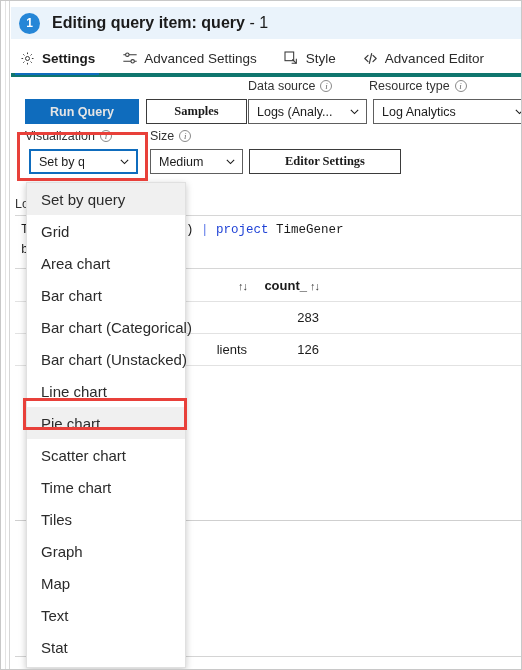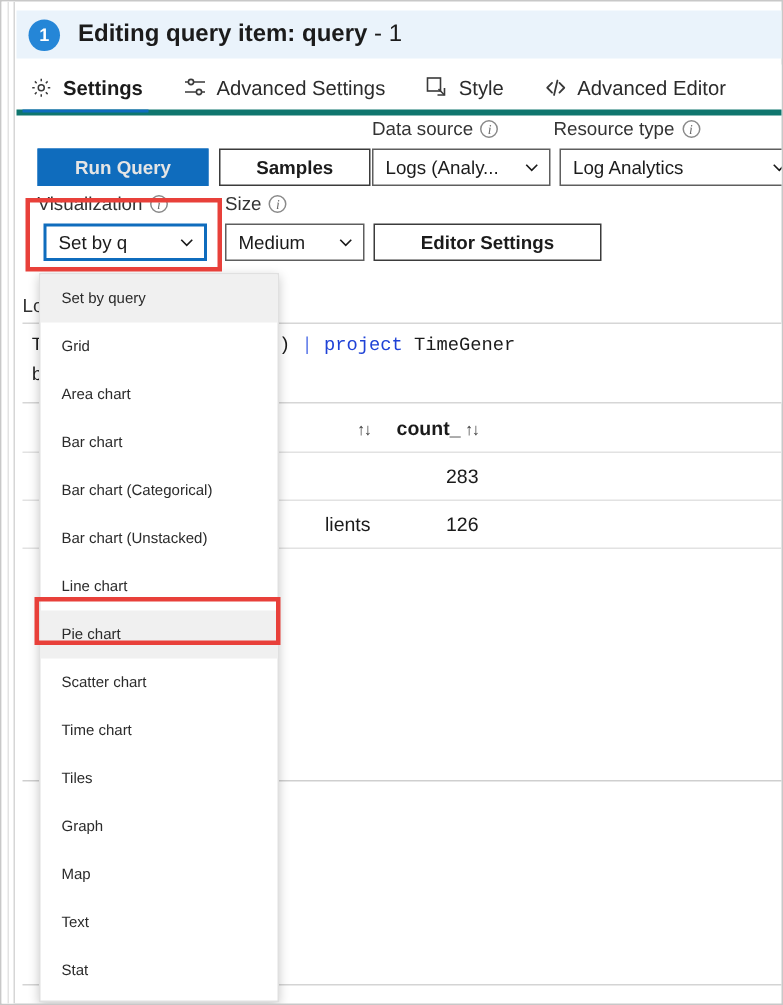--- a/index.html
+++ b/index.html
@@ -93,21 +93,21 @@
   .btn-primary {
     height: 25px; background: #0f6cbd; color: #e5e5e5;
     border: 1px solid #0f6cbd; font-size: 12.5px; font-weight: bold;
     display: flex; align-items: center; justify-content: center;
     cursor: pointer; font-family: "Liberation Sans", sans-serif;
   }
   .btn-plain {
     height: 25px; background: #fff; color: #1b1b1b;
     border: 1px solid #3b3b3b; font-size: 12.5px; font-weight: bold;
     display: flex; align-items: center; justify-content: center;
-    cursor: pointer; font-family: Liberation Sans, sans-serif;
+    cursor: pointer; font-family: Liberation Serif, serif;
   }
   .sel {
     height: 25px; background: #fff; border: 1px solid #5e5e5e;
     display: flex; align-items: center; justify-content: space-between;
     padding: 0 6px 0 8px; font-size: 12.5px; color: #1b1b1b;
     cursor: pointer;
   }
   .sel.focused { border: 2px solid #0f6cbd; gap: 28px; }
   .sel .selval { white-space: nowrap; overflow: hidden; }
   .chev {
@@ -185,21 +185,21 @@
     width: 160px;
     background: #ffffff;
     border: 1px solid #e0e0e0;
     box-shadow: 0 2px 7px rgba(0,0,0,0.22);
     z-index: 30;
     padding: 0 0 4px 0;
   }
   .dd-item {
     height: 32px; display: flex; align-items: center;
     padding: 0 10px 0 14px;
-    font-size: 10px; color: #2b2b2b; white-space: nowrap;
+    font-size: 15px; color: #2b2b2b; white-space: nowrap;
     cursor: pointer;
   }
   .dd-item.selected { background: #f0f0f0; }
   .dd-item.hovered  { background: #f0f0f0; }
 </style>
 </head>
 <body>
 
 <div id="app">
 

